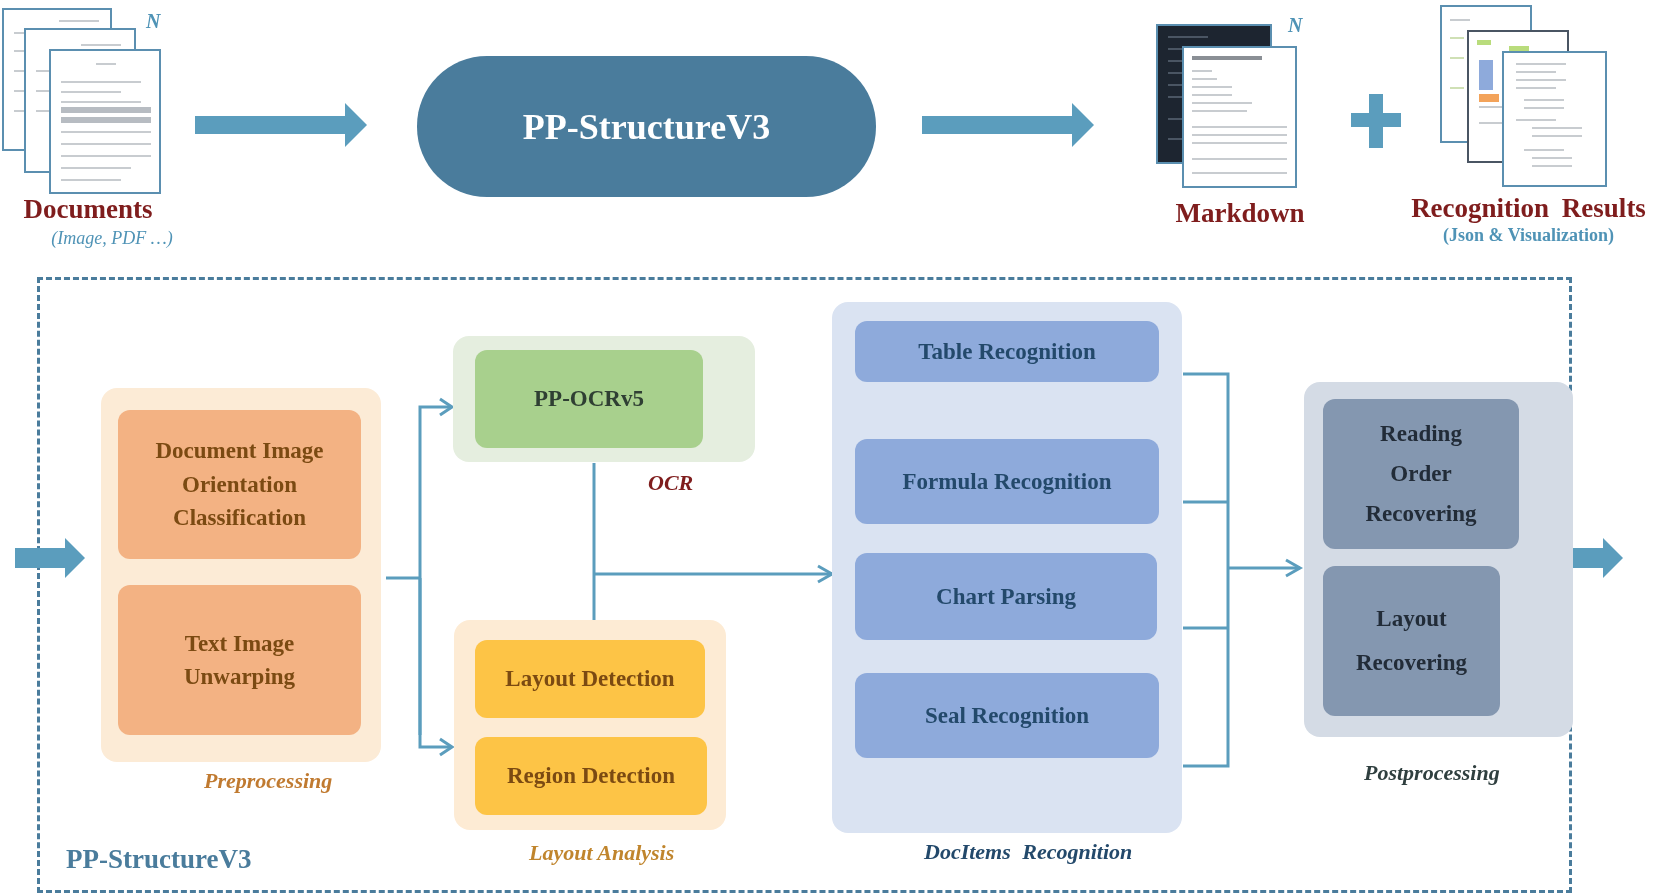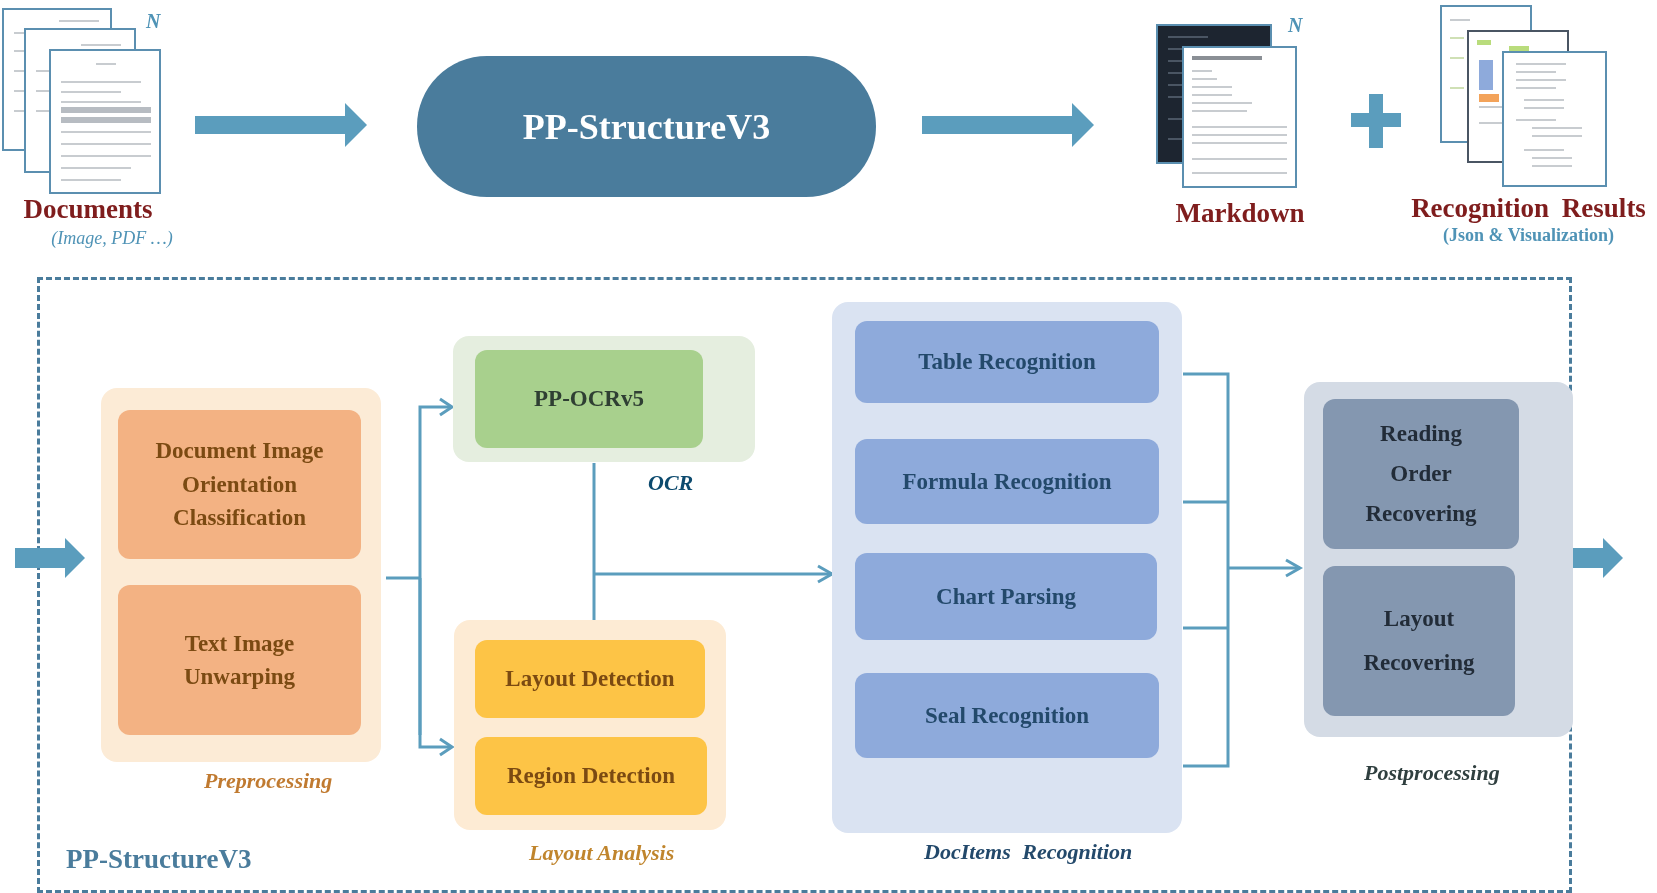--- a/index.html
+++ b/index.html
@@ -193,52 +193,52 @@
 Unwarping</span>
   </div>
 </div>
 <div class="group-label" style="left:204px;top:768px;color:#c07a30;">Preprocessing</div>
 
 <div class="group" style="left:453px;top:336px;width:274px;height:126px;background:#e5eedf;padding-left:28px;">
   <div class="box center" style="left:22px;top:14px;width:228px;height:98px;background:#a8d08d;color:#2f3f33;">
     <span>PP-OCRv5</span>
   </div>
 </div>
-<div class="group-label" style="left:648px;top:470px;color:#0c4a6e;">OCR</div>
+<div class="group-label" style="left:648px;top:470px;color:#7f1d1d;">OCR</div>
 
 <div class="group" style="left:454px;top:620px;width:272px;height:210px;background:#fdebd4;">
   <div class="box center" style="left:21px;top:20px;width:230px;height:78px;background:#fdc446;color:#7b4a12;justify-content:center;">
     <span>Layout Detection</span>
   </div>
   <div class="box center" style="left:21px;top:117px;width:232px;height:78px;background:#fdc446;color:#7b4a12;align-items:center;">
     <span>Region Detection</span>
   </div>
 </div>
 <div class="group-label" style="left:529px;top:840px;color:#c0852d;">Layout Analysis</div>
 
 <div class="group" style="left:832px;top:302px;width:350px;height:531px;background:#dae3f2;">
-  <div class="box center" style="left:23px;top:19px;width:304px;height:82px;background:#8eaadb;color:#23496b;">
+  <div class="box center" style="left:23px;top:19px;width:304px;height:61px;background:#8eaadb;color:#23496b;">
     <span>Table Recognition</span>
   </div>
   <div class="box center" style="left:23px;top:137px;width:304px;height:85px;background:#8eaadb;color:#23496b;">
     <span>Formula Recognition</span>
   </div>
   <div class="box center" style="left:23px;top:251px;width:302px;height:87px;background:#8eaadb;color:#23496b;">
     <span>Chart Parsing</span>
   </div>
   <div class="box center" style="left:23px;top:371px;width:304px;height:85px;background:#8eaadb;color:#23496b;">
     <span>Seal Recognition</span>
   </div>
 </div>
 <div class="group-label" style="left:924px;top:839px;color:#23496b;word-spacing:6px;">DocItems Recognition</div>
 
 <div class="group" style="left:1304px;top:382px;width:239px;height:355px;background:#d4dbe5;padding-left:30px;">
   <div class="box center" style="left:19px;top:17px;width:196px;height:150px;background:#8497b0;color:#222c38;white-space:pre-line;line-height:1.75;">
     <span>Reading
 Order
 Recovering</span>
   </div>
-  <div class="box center" style="left:19px;top:184px;width:192px;height:150px;background:#8497b0;color:#222c38;white-space:pre-line;line-height:1.9;">
+  <div class="box center" style="left:19px;top:184px;width:177px;height:150px;background:#8497b0;color:#222c38;white-space:pre-line;line-height:1.9;">
     <span>Layout
 Recovering</span>
   </div>
 </div>
 <div class="group-label" style="left:1364px;top:760px;color:#2f3f3f;">Postprocessing</div>
 
 </body></html>

